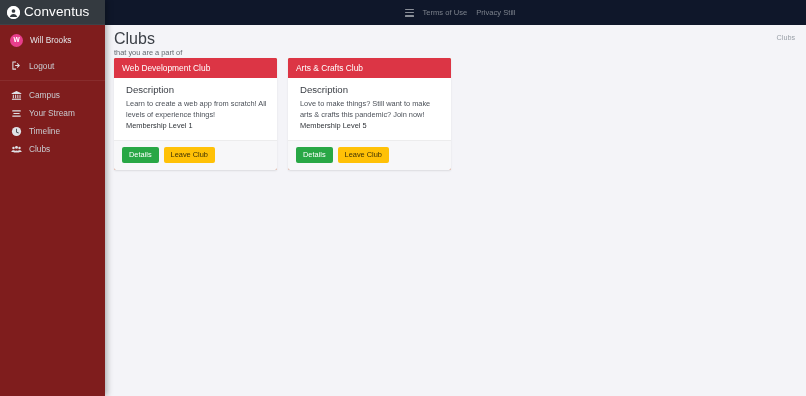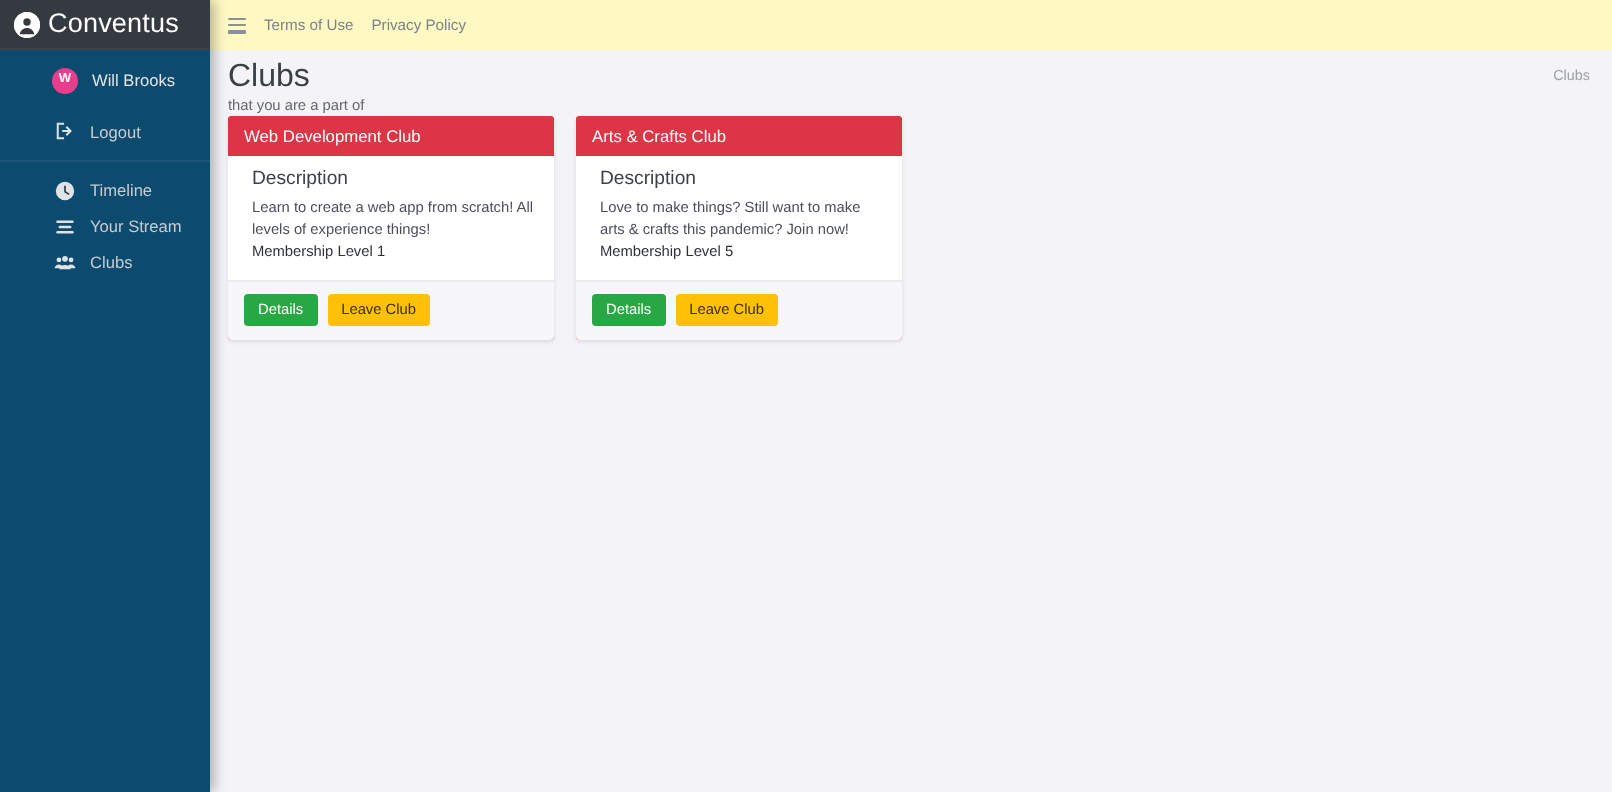--- a/index.html
+++ b/index.html
@@ -11,21 +11,21 @@
     font-family: "Liberation Sans", sans-serif;
     -webkit-font-smoothing: antialiased;
   }
 
   #app { position: relative; width: 806px; height: 396px; }
 
   
   #sidebar {
     position: absolute; left: 0; top: 0;
     width: 105px; height: 396px;
-    background: #0c4a6e;
+    background: #7f1d1d;
     box-shadow: 2px 0 6px rgba(0,0,0,0.30);
     z-index: 20;
   }
   .brand {
     display: flex; align-items: center;
     height: 25px;
     padding-left: 7px;
     gap: 4px;
     background: #343a40;
     border-bottom: 1px solid rgba(255,255,255,0.045);
@@ -44,21 +44,21 @@
     letter-spacing: 0.1px;
     font-weight: 400;
     line-height: 1;
     padding-bottom: 1px;
   }
 
   .side-list { padding: 0; margin: 0; list-style: none; }
   .side-item {
     display: flex; align-items: center;
     height: 18px;
-    padding-left: 26px;
+    padding-left: 10px;
     gap: 7px;
     color: #c9ccd1;
     font-size: 8.3px;
     cursor: pointer;
     white-space: nowrap;
   }
   .side-item .ico {
     width: 12px; height: 12px;
     flex: 0 0 12px;
     display: flex; align-items: center; justify-content: center;
@@ -85,25 +85,26 @@
   .side-divider {
     height: 1px;
     background: rgba(255,255,255,0.07);
     margin: 5px 0 5px 0;
   }
 
   
   #topnav {
     position: absolute; left: 105px; top: 0;
     width: 701px; height: 25px;
-    background: #fef9c3;
+    background: #0f172a;
     display: flex; align-items: center;
     padding-left: 9px;
     gap: 9px;
     z-index: 10;
+    justify-content: center;
   }
   .hamburger {
     width: 9px; height: 8px;
     display: flex; flex-direction: column; justify-content: space-between;
     cursor: pointer;
   }
   .hamburger span { display: block; height: 1.5px; background: #8a8f98; border-radius: 0.5px; }
   .nav-link {
     color: #7c828c;
     font-size: 7.6px;
@@ -241,40 +242,50 @@
           <svg width="11" height="11" viewBox="0 0 24 24" fill="currentColor">
             <path d="M3 3h8v2.2H5.2v13.6H11V21H3z"></path>
             <path d="M14.2 6.6l-1.5 1.6 2.6 2.6H9v2.4h6.3l-2.6 2.6 1.5 1.6L19.6 12z"></path>
           </svg>
         </span>
         <span class="lbl">Logout</span>
       </li>
 
       <li class="side-divider"></li>
 
-
       <li class="side-item">
         <span class="ico">
           <svg width="11" height="11" viewBox="0 0 24 24" fill="currentColor">
-            <circle cx="12" cy="12" r="10"></circle>
-            <path d="M11.1 6.2h1.8v6.2l4.2 2.5-0.9 1.5-5.1-3z" fill="#343a40"></path>
-          </svg>
-        </span>
-        <span class="lbl">Timeline</span>
+            <path d="M12 2L1.5 7.2v1.6h21V7.2z"></path>
+            <path d="M4 10.4h2.2v7.4H4zM9 10.4h2.2v7.4H9zM13.8 10.4H16v7.4h-2.2zM18.6 10.4h2.2v7.4h-2.2z"></path>
+            <path d="M2 19h20v2.4H2z"></path>
+          </svg>
+        </span>
+        <span class="lbl">Campus</span>
       </li>
 
       <li class="side-item">
         <span class="ico">
           <svg width="11" height="11" viewBox="0 0 24 24" fill="currentColor">
             <rect x="2.5" y="5" width="19" height="2.6" rx="1.3"></rect>
             <rect x="5" y="10.7" width="14" height="2.6" rx="1.3"></rect>
             <rect x="2.5" y="16.4" width="19" height="2.6" rx="1.3"></rect>
           </svg>
         </span>
         <span class="lbl">Your Stream</span>
+      </li>
+
+      <li class="side-item">
+        <span class="ico">
+          <svg width="11" height="11" viewBox="0 0 24 24" fill="currentColor">
+            <circle cx="12" cy="12" r="10"></circle>
+            <path d="M11.1 6.2h1.8v6.2l4.2 2.5-0.9 1.5-5.1-3z" fill="#343a40"></path>
+          </svg>
+        </span>
+        <span class="lbl">Timeline</span>
       </li>
 
       <li class="side-item">
         <span class="ico">
           <svg width="11" height="11" viewBox="0 0 24 24" fill="currentColor">
             <circle cx="5.4" cy="8.6" r="2.6"></circle>
             <circle cx="18.6" cy="8.6" r="2.6"></circle>
             <circle cx="12" cy="7.4" r="3.1"></circle>
             <path d="M0.6 17.6c0.6-2.6 2.4-4 4.8-4s4.2 1.4 4.8 4z"></path>
             <path d="M13.8 17.6c0.6-2.6 2.4-4 4.8-4s4.2 1.4 4.8 4z"></path>
@@ -287,21 +298,21 @@
     </ul>
   </nav>
 
   <header id="topnav">
     <div class="hamburger">
       <span></span>
         <span></span>
         <span></span>
     </div>
     <a class="nav-link">Terms of Use</a>
-    <a class="nav-link">Privacy Policy</a>
+    <a class="nav-link">Privacy Still</a>
   </header>
 
   <main id="content">
 
     <div class="page-head">
       <h1 class="page-title">Clubs</h1>
       <div class="page-sub">that you are a part of</div>
       <div class="breadcrumb">Clubs</div>
     </div>
 

